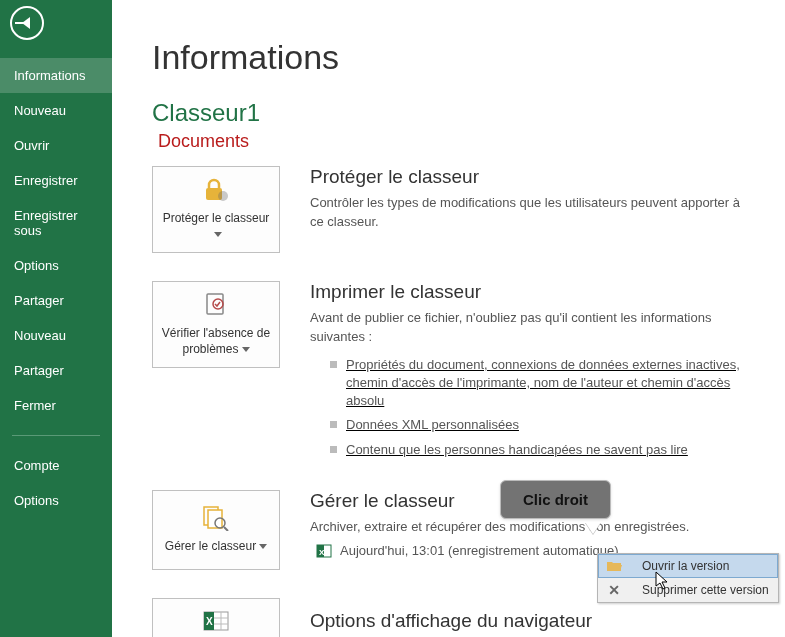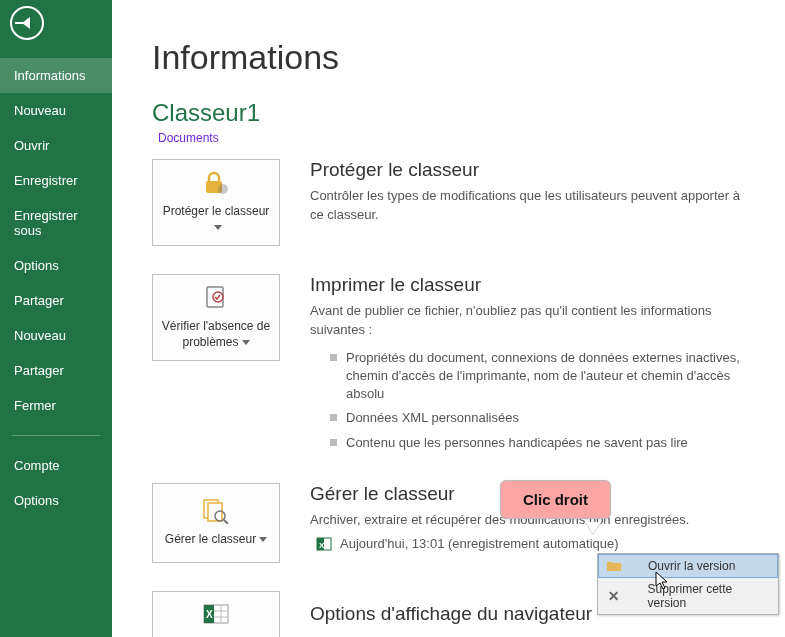--- a/index.html
+++ b/index.html
@@ -10,42 +10,42 @@
 .back-arrow { width:0; height:0; border-top:6px solid transparent; border-bottom:6px solid transparent; border-right:8px solid #fff; margin-right:2px; }
 .back-line { position:absolute; width:12px; height:2px; background:#fff; left:15px; }
 .sidebar-items { margin-top:18px; }
 .sidebar-item { padding:10px 14px; font-size:13px; cursor:pointer; }
 .sidebar-item.active { background:#4b8c68; }
 .sidebar-sep { border-top:1px solid #5a9a77; margin:12px 12px; }
 
 .main { position:absolute; left:112px; top:0; right:0; bottom:0; background:#fff; padding:38px 0 0 40px; overflow:hidden; }
 .page-title { font-size:34px; font-weight:300; color:#333; margin-bottom:22px; }
 .workbook-name { font-size:24px; color:#217346; margin-bottom:4px; margin-left:0; }
-.documents-label { font-size:12px; color:#6d28d9; margin-bottom:14px; margin-left:6px; }
+.documents-label { font-size:18px; color:#b91c1c; margin-bottom:14px; margin-left:6px; }
 
 .section { display:flex; gap:30px; margin-bottom:28px; align-items:flex-start; }
 .tile { width:128px; min-height:80px; border:1px solid #c0c0c0; background:#fdfdfd; display:flex; flex-direction:column; align-items:center; justify-content:center; padding:10px 6px; text-align:center; cursor:pointer; }
 .tile-icon { width:30px; height:26px; display:flex; align-items:center; justify-content:center; margin-bottom:8px; }
 .tile-label { font-size:12px; color:#333; line-height:1.3; }
 .tile-caret { display:inline-block; width:0; height:0; border-left:4px solid transparent; border-right:4px solid transparent; border-top:5px solid #666; margin-left:3px; vertical-align:middle; }
 
 .section-body { flex:1; padding-right:40px; }
 .section-title { font-size:19px; color:#333; margin-bottom:6px; }
 .section-desc { font-size:13px; color:#555; line-height:1.45; margin-bottom:6px; }
-.bullets { list-style:none; margin-left:20px; }
+.bullets { list-style:none; margin-left:20px;text-decoration:underline; }
 .bullets li { font-size:13px; color:#555; padding:3px 0 3px 16px; position:relative; line-height:1.4; }
 .bullets li::before { content:""; position:absolute; left:0; top:8px; width:7px; height:7px; background:#bbb; }
 .version-line { font-size:13px; color:#555; margin-top:6px; display:flex; align-items:center; gap:8px; margin-left:6px; }
 .xlsx-icon { width:16px; height:16px; display:inline-block; }
 
-.callout { position:absolute; left:500px; top:480px; background:#fca5a5; border:1px solid #bbb; border-radius:6px; padding:10px 22px; font-size:15px; font-weight:600; color:#111; box-shadow:0 1px 3px rgba(0,0,0,0.12); }
+.callout { position:absolute; left:500px; top:480px; background:#737373; border:1px solid #bbb; border-radius:6px; padding:10px 22px; font-size:15px; font-weight:600; color:#111; box-shadow:0 1px 3px rgba(0,0,0,0.12); }
 .callout-tail { position:absolute; left:585px; top:522px; width:0; height:0; border-left:8px solid transparent; border-right:8px solid transparent; border-top:12px solid #fff; filter:drop-shadow(0 1px 0 #bbb); }
 
 .ctx-menu { position:absolute; left:597px; top:553px; width:182px; border:1px solid #b5b5b5; background:#f0f0f0; box-shadow:1px 1px 2px rgba(0,0,0,0.2); }
-.ctx-item { display:flex; align-items:center; gap:26px; padding:4px 8px; font-size:12px; color:#333; cursor:pointer; }
+.ctx-item { display:flex; align-items:center; gap:20px; padding:4px 8px; font-size:12px; color:#333; cursor:pointer; }
 .ctx-item.hover { background:#c5d9ed; border:1px solid #7da9d0; padding:3px 7px; }
 .ctx-icon { width:16px; height:16px; display:flex; align-items:center; justify-content:center; }
 .ctx-icon.folder svg path { fill:#e6b85a; }
 .ctx-icon.x { font-size:14px; color:#666; font-weight:bold; }
 
 .cursor-ptr { position:absolute; left:655px; top:571px; pointer-events:none; }
 </style>
 </head>
 <body>
 

